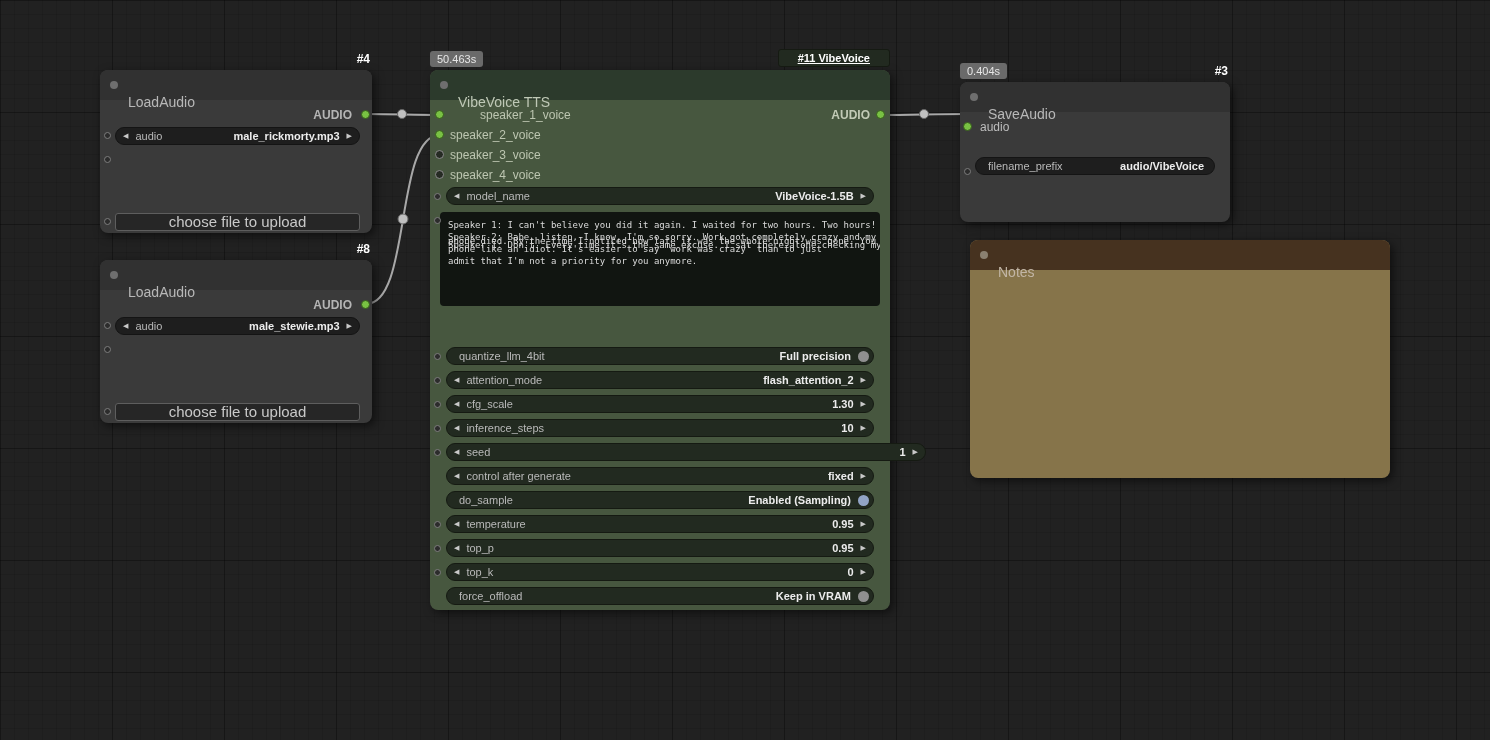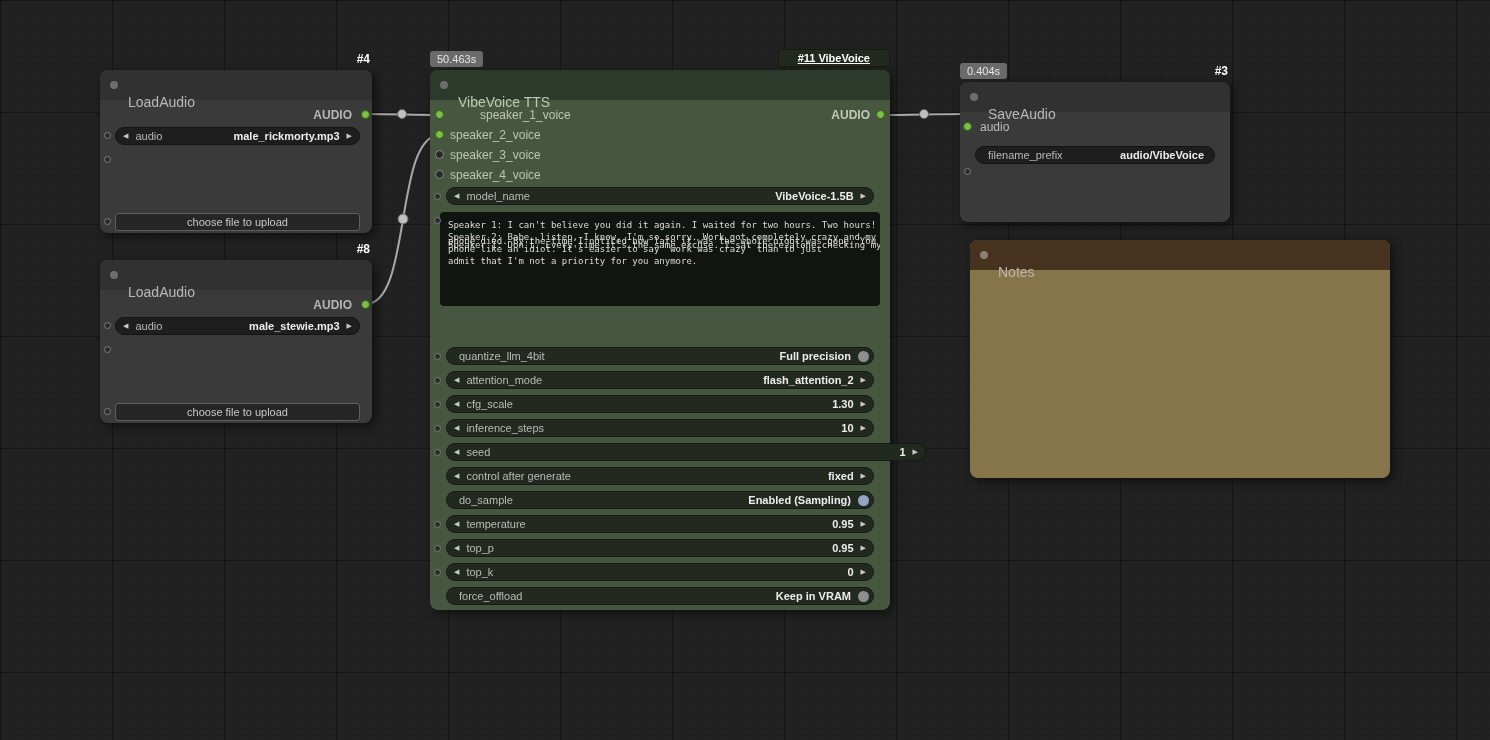--- a/index.html
+++ b/index.html
@@ -39,21 +39,21 @@
   .sock.hollow9{width:9px;height:9px;background:#262b24;border:1px solid #8a8a8a;}
   .sock.small7{width:7px;height:7px;background:#2c2c2c;border:1px solid #7d7d7d;}
   .pill{position:absolute;height:18px;border-radius:9px;display:flex;align-items:center;font-size:11px;box-sizing:border-box;background:#1e1e1e;border:1px solid #141414;}
   .green .pill{background:#222a20;border:1px solid #151a12;}
   .pill .arr{color:#c9c9c9;font-size:7px;padding:0 7px;cursor:pointer;}
   .pill .lbl{color:#b9b9b9;}
   .pill .lbl.pad{padding-left:12px;}
   .pill .val{margin-left:auto;color:#ececec;font-weight:bold;}
   .pill .knob{width:11px;height:11px;border-radius:50%;background:#8f8f8f;margin:0 4px 0 7px;flex:0 0 auto;}
   .pill .knob.blue{background:#92a4c6;}
-  .upload-btn{position:absolute;height:18px;background:#262626;border:1px solid #5e5e5e;border-radius:3px;text-align:center;font-size:11px;color:#c8c8c8;line-height:16px;box-sizing:border-box;cursor:pointer;}
+  .upload-btn{position:absolute;height:18px;background:#262626;border:1px solid #5e5e5e;border-radius:3px;text-align:center;font-size:15px;color:#c8c8c8;line-height:16px;box-sizing:border-box;cursor:pointer;}
   .script{position:absolute;left:10px;right:10px;top:142px;height:94px;background:#111511;border-radius:4px;padding:6px 8px;box-sizing:border-box;font-family:"DejaVu Sans Mono",monospace;font-size:9px;color:#dcdcdc;overflow:hidden;}
   .script .ln{line-height:10px;white-space:pre;margin-top:2px;}
   .script .ln.ov{margin-top:-6px;}
 </style>
 </head>
 <body>
 
 <div class="canvas">
 
   <svg class="links" width="1490" height="740">
@@ -230,21 +230,21 @@
   <div class="node gray" style="left:960px;top:70px;width:270px;height:140px;margin-top:12px;">
     <div class="badge-time">0.404s</div>
     <div class="badge-id">#3</div>
     <div class="titlebar">
       <span class="cdot"></span>
       <span class="title">SaveAudio</span>
     </div>
     <span class="sock green9" style="left:3px;top:40px;"></span>
     <span class="inlabel" style="top:36px;color:#bdbdbd;">audio</span>
     <span class="sock small7" style="left:4px;top:86px;"></span>
-    <div class="pill" style="left:15px;top:64px;width:240px;">
+    <div class="pill" style="left:15px;top:75px;width:240px;">
       <span class="lbl pad">filename_prefix</span>
       <span class="val" style="margin-right:10px;">audio/VibeVoice</span>
     </div>
   </div>
 
   <div class="node brown" style="left:970px;top:240px;width:420px;height:238px;">
     <div class="titlebar">
       <span class="cdot"></span>
       <span class="title">Notes</span>
     </div>

